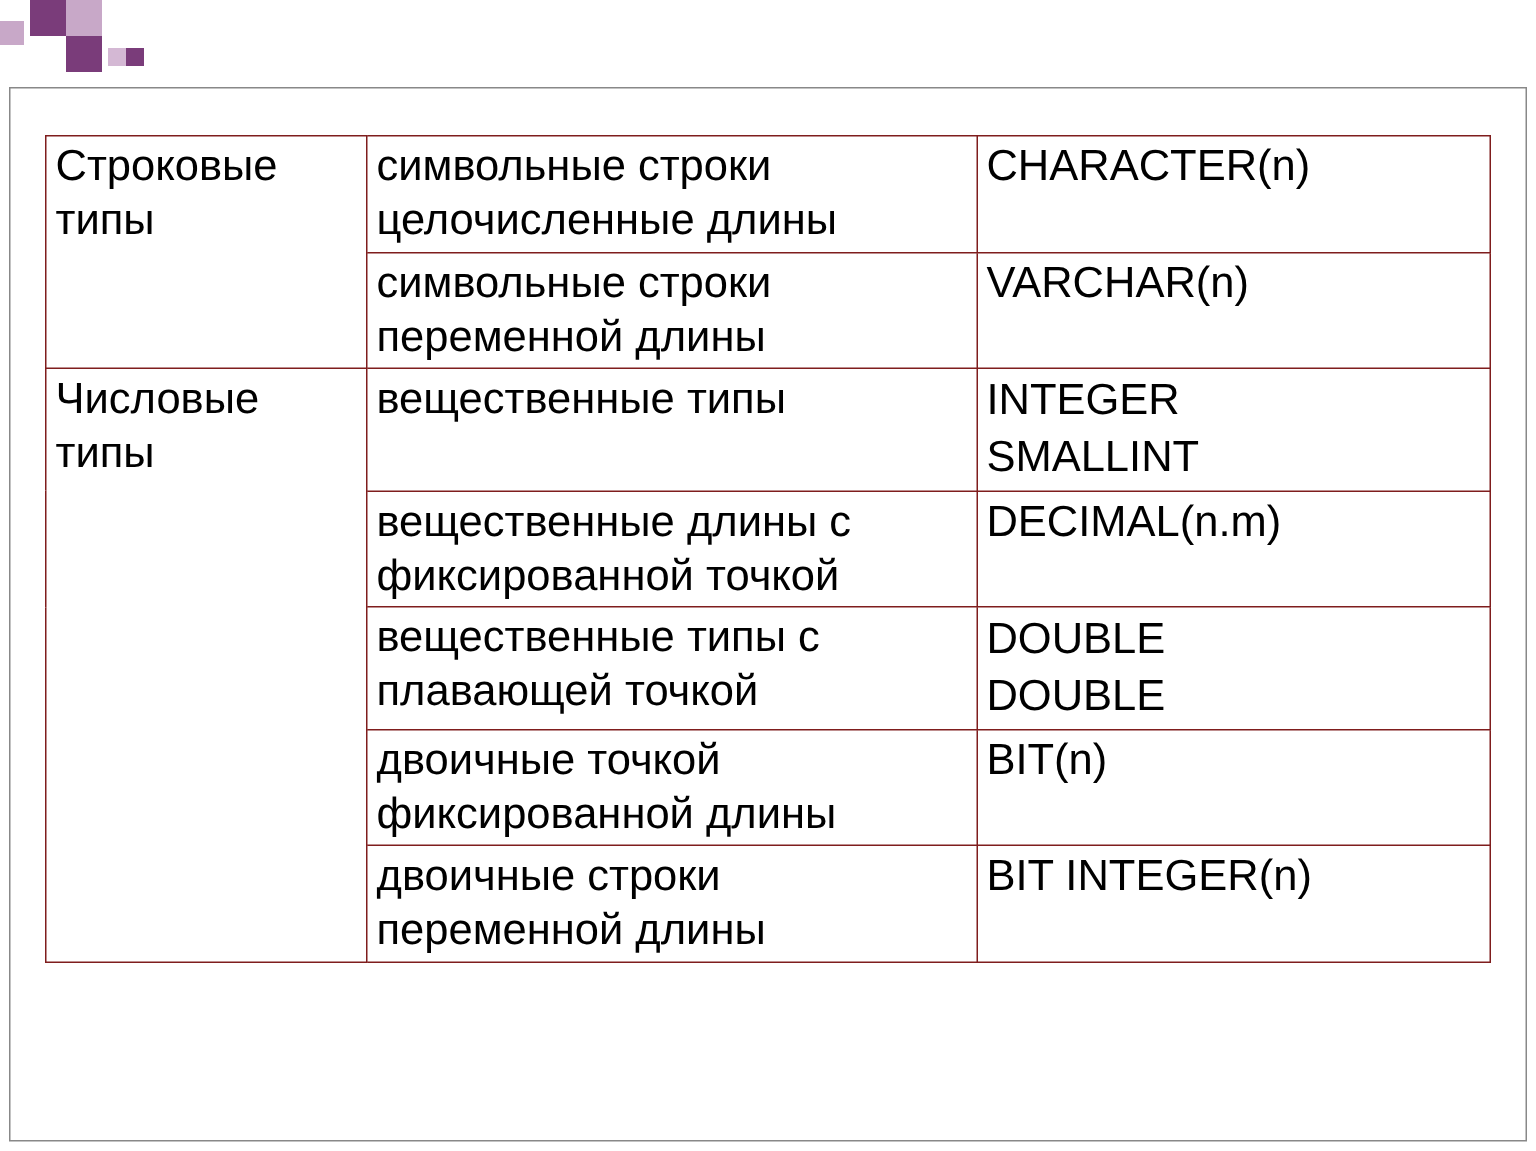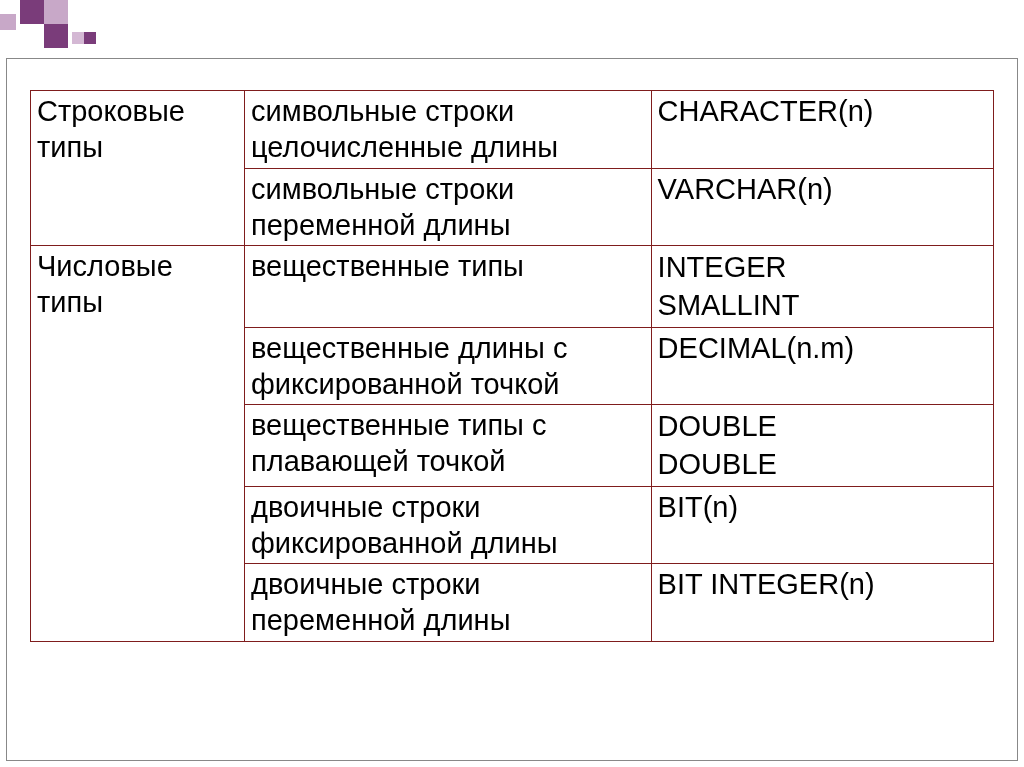--- a/index.html
+++ b/index.html
@@ -106,21 +106,21 @@
       <td class="col3">DECIMAL(n.m)</td>
     </tr>
     <tr>
       <td class="col2">вещественные типы с плавающей точкой</td>
       <td class="col3 multi-line">
         <div>DOUBLE</div>
         <div>DOUBLE</div>
       </td>
     </tr>
     <tr>
-      <td class="col2">двоичные строки фиксированной длины</td>
+      <td class="col2">двоичные точкой фиксированной длины</td>
       <td class="col3">BIT(n)</td>
     </tr>
     <tr>
       <td class="col2">двоичные строки переменной длины</td>
       <td class="col3">BIT INTEGER(n)</td>
     </tr>
   </tbody>
     </table>
 </div>
 

